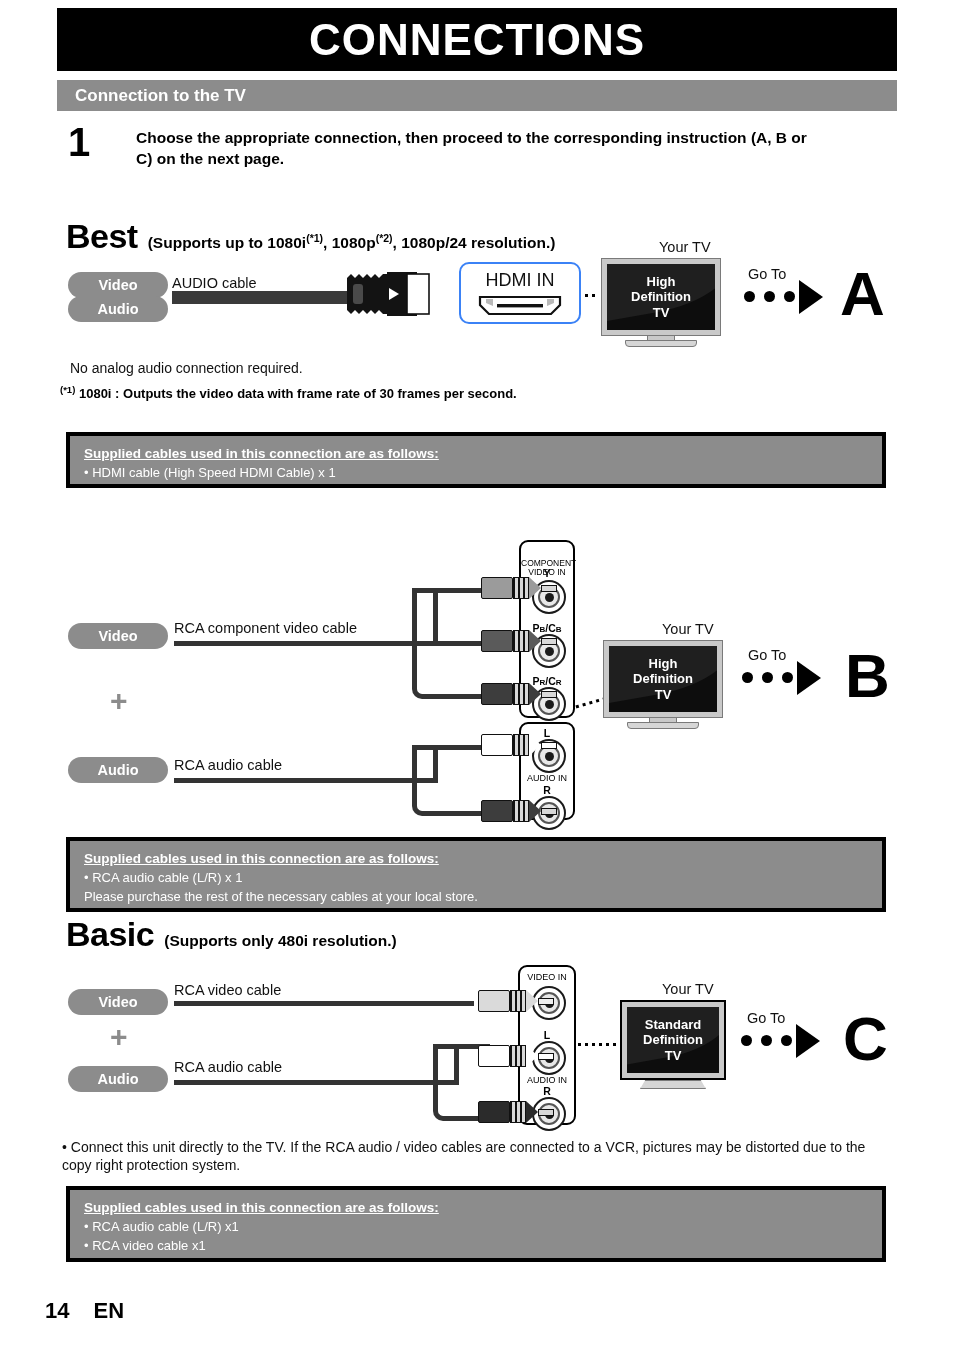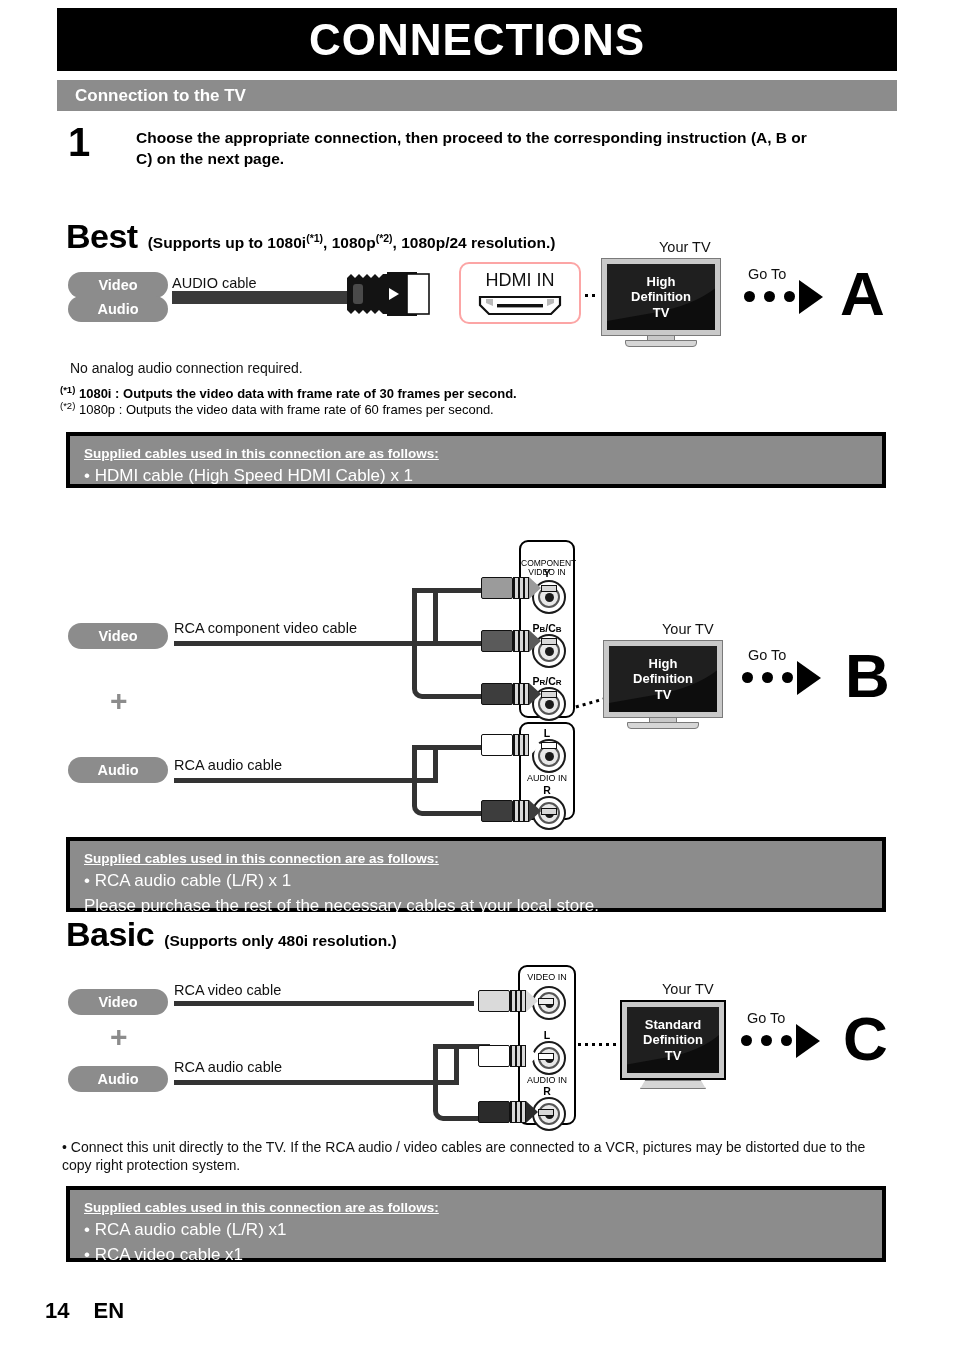--- a/index.html
+++ b/index.html
@@ -85,21 +85,21 @@
   .corner-bl { border-right:none; border-top:none; border-bottom-left-radius:10px; }
 
   
   .hdmi-cord {
     position:absolute; background:#3a3a3a; height:13px;
   }
   .hdmi-plug { position:absolute; }
 
   .hdmi-port-box {
     position:absolute;
-    background:#fff; border:2px solid #fca5a5; border-radius:10px;
+    background:#fff; border:2px solid #3b82f6; border-radius:10px;
     display:flex; flex-direction:column; align-items:center; justify-content:center;
   }
   .hdmi-port-box .port-label { font-size:18px; color:#111; margin-bottom:4px; }
 
   
   .tv { position:absolute; }
   .tv-frame {
     position:absolute; left:0; top:0; width:100%;
     background:#c9c9c9;
     border:1px solid #7a7a7a;
@@ -200,21 +200,21 @@
 
   
   .notebox {
     position:absolute;
     background:#8c8c8c; border:4px solid #000;
     color:#fff; padding:8px 14px;
   }
   .notebox .nb-title {
     font-size:13.5px; font-weight:bold; text-decoration:underline; line-height:1.5;
   }
-  .notebox .nb-line { font-size:17px; line-height:1.45; }
+  .notebox .nb-line { font-size:13px; line-height:1.45; }
 
   
   .bullet-note {
     position:absolute; font-size:14px; color:#111; line-height:1.3;
   }
 
   
   .footer {
     position:absolute; left:45px; top:1298px;
     display:flex; align-items:baseline; gap:24px;
@@ -296,24 +296,20 @@
     <span class="dot"></span>
   </div>
   <div class="tri" style="left:799px; top:280px;"></div>
   <div class="big-letter" style="left:840px; top:263px;">A</div>
 
   <div class="bullet-note" style="left:70px; top:359px;">No analog audio connection required.</div>
   <div style="position:absolute; left:60px; top:384px; font-size:13px; line-height:1.35;font-weight:bold;">
     <sup style="font-size:9.5px;">(*1)</sup>
     <span>1080i  : Outputs the video data with frame rate of 30 frames per second.</span>
   </div>
-  <div style="position:absolute; left:60px; top:400px; font-size:13px; line-height:1.35;">
-    <sup style="font-size:9.5px;">(*2)</sup>
-    <span>1080p : Outputs the video data with frame rate of 60 frames per second.</span>
-  </div>
 
   <div class="notebox" style="left:66px; top:432px; width:820px; height:56px;">
     <div class="nb-title">Supplied cables used in this connection are as follows:</div>
     <div class="nb-line">• HDMI cable (High Speed HDMI Cable) x 1</div>
   </div>
 
 
   <div class="pill" style="left:68px; top:623px;">
     <span>Video</span>
   </div>

